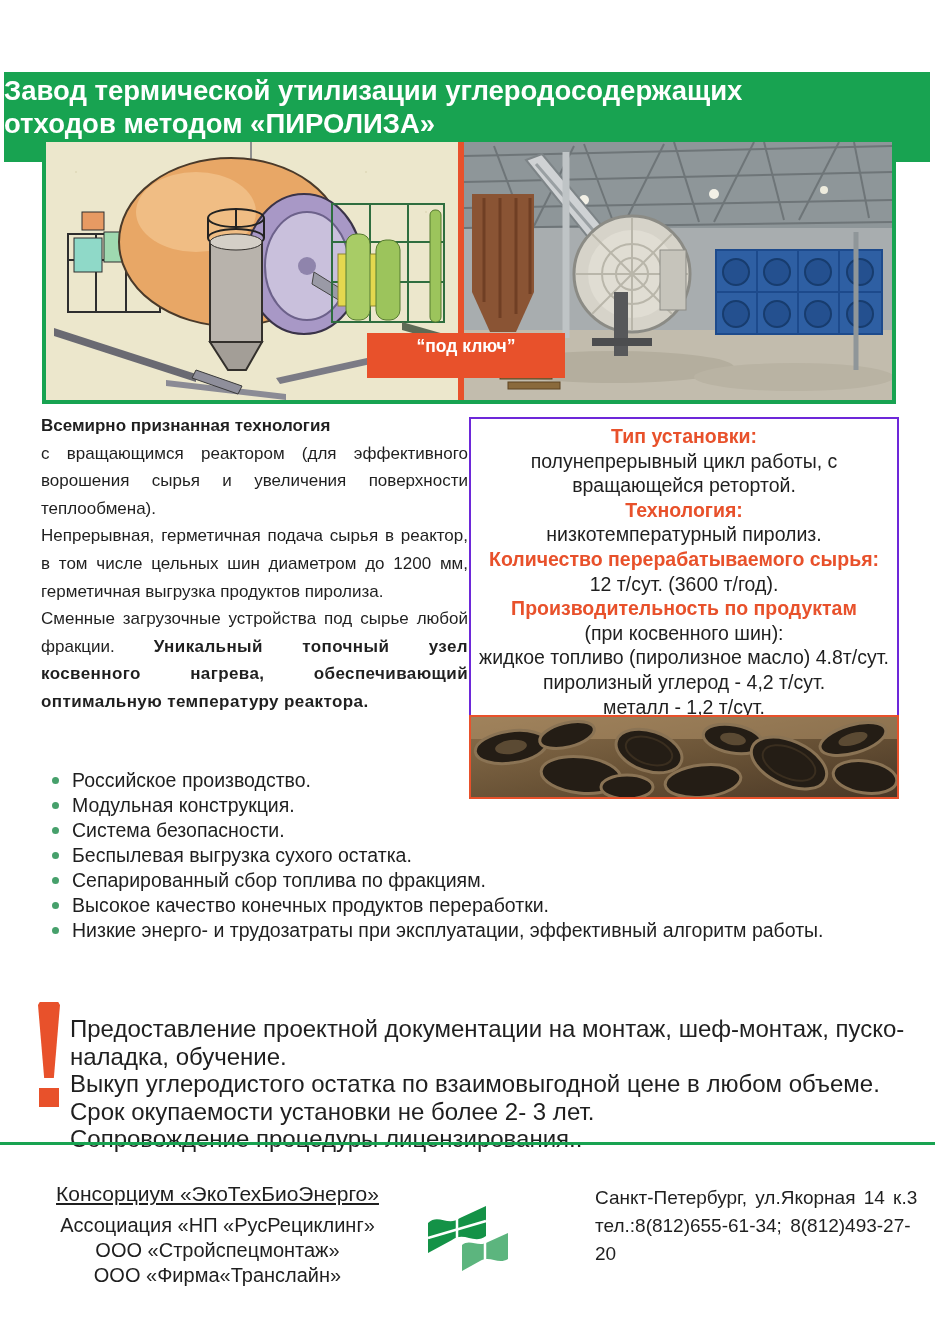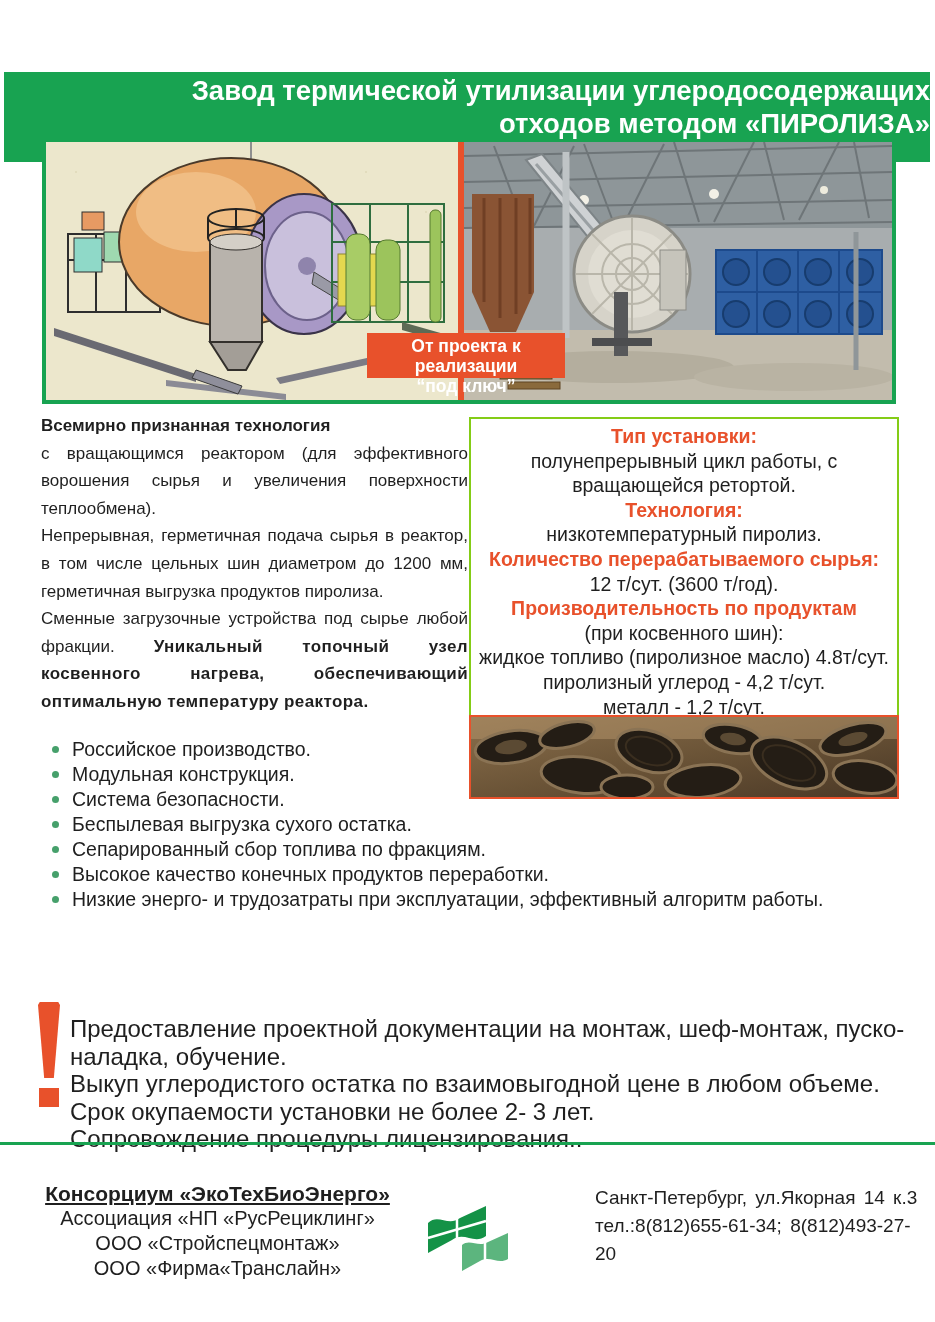--- a/index.html
+++ b/index.html
@@ -5,21 +5,21 @@
   * { margin:0; padding:0; box-sizing:border-box; }
   html,body { background:#ffffff; }
   body {
     width:935px; height:1322px; position:relative;
     font-family:"Liberation Sans", sans-serif; color:#222;
     overflow:hidden;
   }
   
   .banner {
     position:absolute; left:4px; top:72px; width:926px; height:90px;
-    background:#18A351; color:#fff; text-align:right;
+    background:#18A351; color:#fff; text-align:left;
     font-weight:bold; font-size:27.5px; line-height:33px; padding-top:2px;
   }
   
   .images-frame {
     position:absolute; left:42px; top:142px; width:854px; height:262px;
     background:#18A351; padding:0 4px 4px 4px;
   }
   .images-inner { display:flex; width:846px; height:258px; }
   .img-left  { width:412px; height:258px; background:#ECE7CC; position:relative; overflow:hidden; }
   .img-divider { width:6px; height:258px; background:#E8512B; }
@@ -32,49 +32,49 @@
   }
   
   .tech { position:absolute; left:41px; top:412px; width:427px;
           font-size:17px; line-height:27.6px; color:#1f1f1f; }
   .tech .head { font-weight:bold; text-align:left; }
   .tech p { text-align:justify; }
   .tech .b { font-weight:bold; letter-spacing:.4px; }
   
   .spec {
     position:absolute; left:469px; top:417px; width:430px; height:300px;
-    border:2px solid #84cc16; text-align:center;
+    border:2px solid #6d28d9; text-align:center;
     font-size:19.5px; line-height:24.6px; padding-top:5px; color:#1f1f1f;
   }
   .spec .hd { color:#E8512B; font-weight:bold; }
   
   .tires {
     position:absolute; left:469px; top:715px; width:430px; height:84px;
     border:2px solid #E8512B; overflow:hidden; background:#6b5437;
   }
   
-  .bullets { position:absolute; left:42px; top:737px; width:860px; list-style:none; }
+  .bullets { position:absolute; left:42px; top:768px; width:860px; list-style:none; }
   .bullets li {
     position:relative; padding-left:30px; font-size:19.5px; line-height:25px; color:#1f1f1f;
   }
   .bullets li::before {
     content:""; position:absolute; left:10px; top:9px; width:7px; height:7px;
     border-radius:50%; background:#46A06B;
   }
   
   .callout { position:absolute; left:38px; top:1002px; width:872px; }
   .bang { position:absolute; left:0; top:0; width:24px; }
   .bang-bar { width:22px; height:76px; background:#E8512B;
               clip-path:polygon(8% 0,92% 0,100% 4%,72% 100%,28% 100%,0 4%); }
   .bang-dot { width:20px; height:19px; background:#E8512B; margin:10px 0 0 1px; }
   .callout-text { margin-left:32px; font-size:24px; line-height:27.6px; color:#1f1f1f; padding-top:13px; }
   
   .hr-green { position:absolute; left:0; top:1142px; width:935px; height:3px; background:#18A351; }
   .f-left  { position:absolute; left:45px; top:1182px; width:345px; text-align:center; color:#1f1f1f; }
-  .f-title { font-size:21px; font-weight:bold; text-decoration:underline; }
+  .f-title { font-size:21px; font-weight:normal; text-decoration:underline; margin-bottom:7px; }
   .f-line  { font-size:20px; line-height:25px; }
   .f-logo  { position:absolute; left:424px; top:1203px; width:88px; height:74px; }
   .f-right { position:absolute; left:595px; top:1184px; width:330px;
              font-size:19px; line-height:28px; color:#1f1f1f; word-spacing:3px; }
 </style>
 </head>
 <body>
 
 <div class="banner">
   <div>Завод термической утилизации углеродосодержащих</div>
@@ -223,21 +223,20 @@
         <g fill="#8A6A3C" stroke="#5e4422">
             <rect x="36" y="230" width="52" height="7"></rect>
             <rect x="44" y="240" width="52" height="7"></rect>
           </g>
       </svg>
     </div>
   </div>
 </div>
 
 <div class="badge">
-  <div>От проекта к реализации</div>
   <div>“под ключ”</div>
 </div>
 
 <div class="tech">
   <div class="head">Всемирно признанная технология</div>
   <p>с вращающимся реактором (для эффективного ворошения сырья и увеличения поверхности теплообмена).</p>
   <p>Непрерывная, герметичная подача сырья в реактор, в том числе цельных шин диаметром до 1200 мм, герметичная выгрузка продуктов пиролиза.</p>
   <p><span>Сменные загрузочные устройства под сырье любой фракции. </span><span class="b">Уникальный топочный узел косвенного нагрева, обеспечивающий оптимальную температуру реактора.</span></p>
 </div>
 

